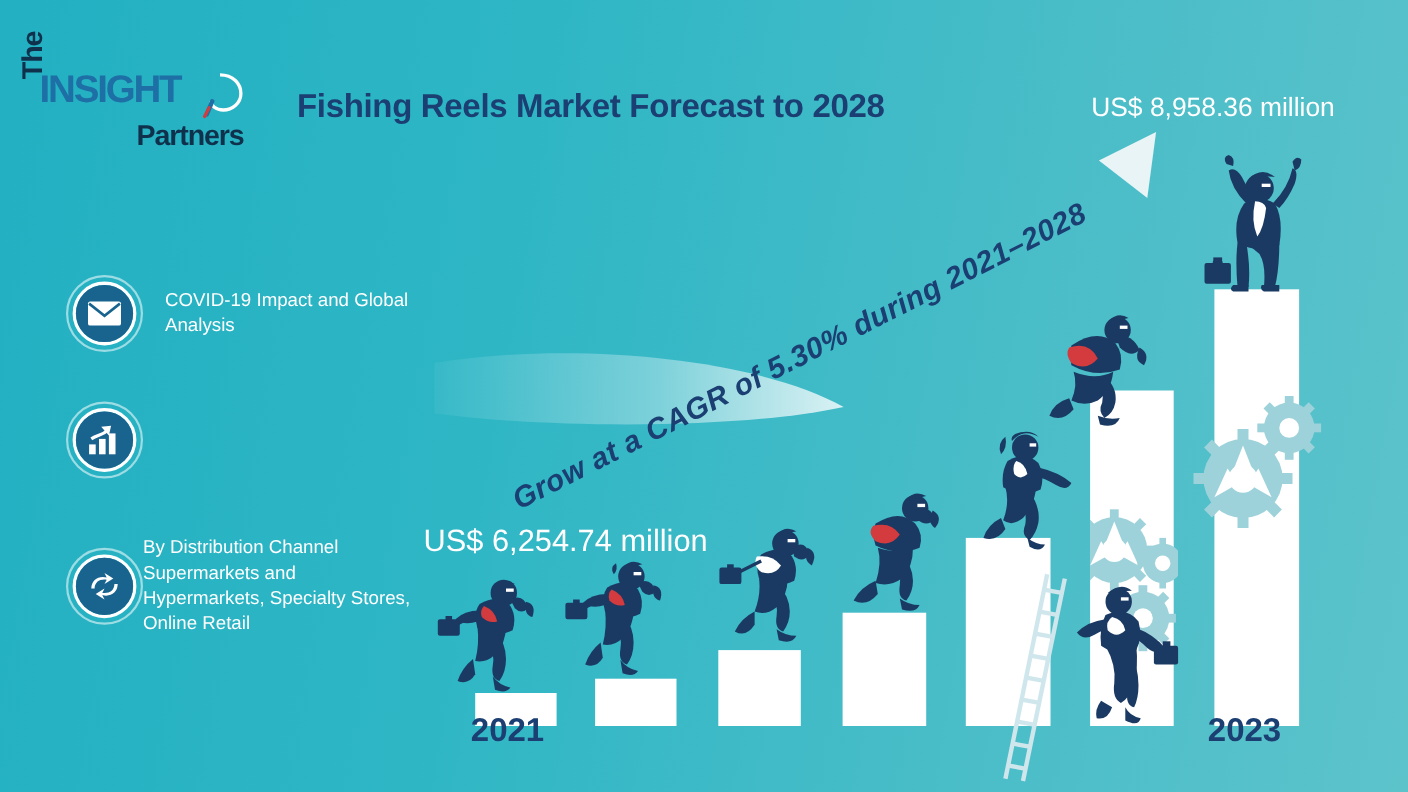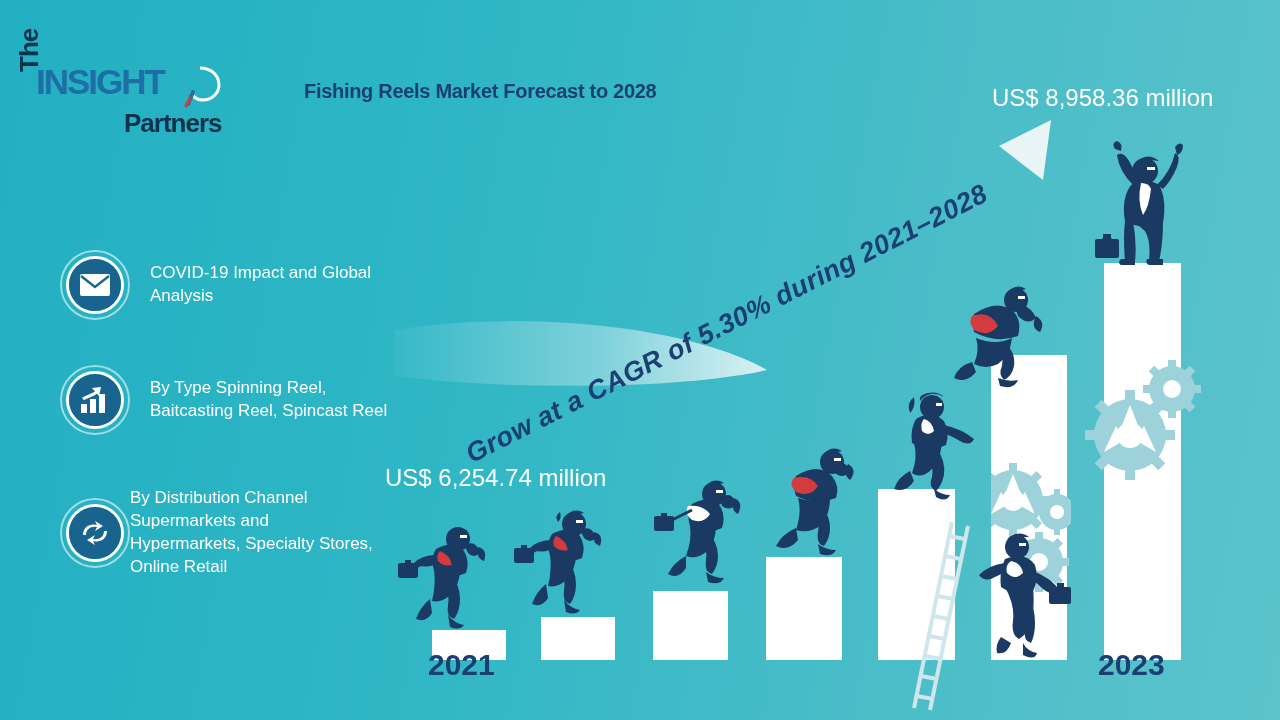--- a/index.html
+++ b/index.html
@@ -30,34 +30,34 @@
   #logo .partners{
     position:absolute;left:92px;top:80px;
     font-size:26px;font-weight:bold;color:#10314c;letter-spacing:-1px;margin-left:24px;
   }
   #logo .loop{
     position:absolute;left:168px;top:34px;width:46px;height:50px;
   }
 
   
   #title{
-    left:304px;top:80px;width:640px;
-    font-size:20px;font-weight:bold;color:#1b3f72;
+    left:270px;top:80px;width:640px;
+    font-size:30px;font-weight:bold;color:#1b3f72;
     letter-spacing:-0.3px;
   }
 
   
   #value-2028{
     left:992px;top:84px;width:300px;
     font-size:24px;color:#ffffff;
   }
   
   #value-2021{
-    left:385px;top:464px;width:300px;
-    font-size:24px;color:#ffffff;
+    left:385px;top:476px;width:300px;
+    font-size:28px;color:#ffffff;
   }
 
   
   #swoosh{left:395px;top:318px;width:380px;height:90px;}
 
   
   #cagr-wrap{
     left:470px;top:440px;width:640px;height:40px;
     transform:rotate(-27deg);transform-origin:left center;
   }
@@ -160,21 +160,20 @@
       <div class="disc">
         <svg width="30" height="28" viewBox="0 0 30 28">
           <rect x="1" y="18" width="6" height="9" fill="#ffffff"></rect>
           <rect x="10" y="13" width="6" height="14" fill="#ffffff"></rect>
           <rect x="19" y="8" width="6" height="19" fill="#ffffff"></rect>
           <path d="M3 13 C9 9 13 10 18 5" fill="none" stroke="#ffffff" stroke-width="3"></path>
           <path d="M12 2 L21 1 L19 10 Z" fill="#ffffff"></path>
         </svg>
       </div>
     </div>
-    <div class="ftext">By Type Spinning Reel, Baitcasting Reel, Spincast Reel</div>
   </div>
 
   <div class="feat" id="feat-2">
     <div class="ring">
       <div class="disc">
         <svg width="32" height="28" viewBox="0 0 32 28">
           <path d="M4 16 C4 8 11 4 18 6 L16 2 L24 7 L16 12 L18 8 C12 7 7 10 7 16 Z" fill="#ffffff"></path>
           <path d="M28 12 C28 20 21 24 14 22 L16 26 L8 21 L16 16 L14 20 C20 21 25 18 25 12 Z" fill="#ffffff"></path>
         </svg>
       </div>

